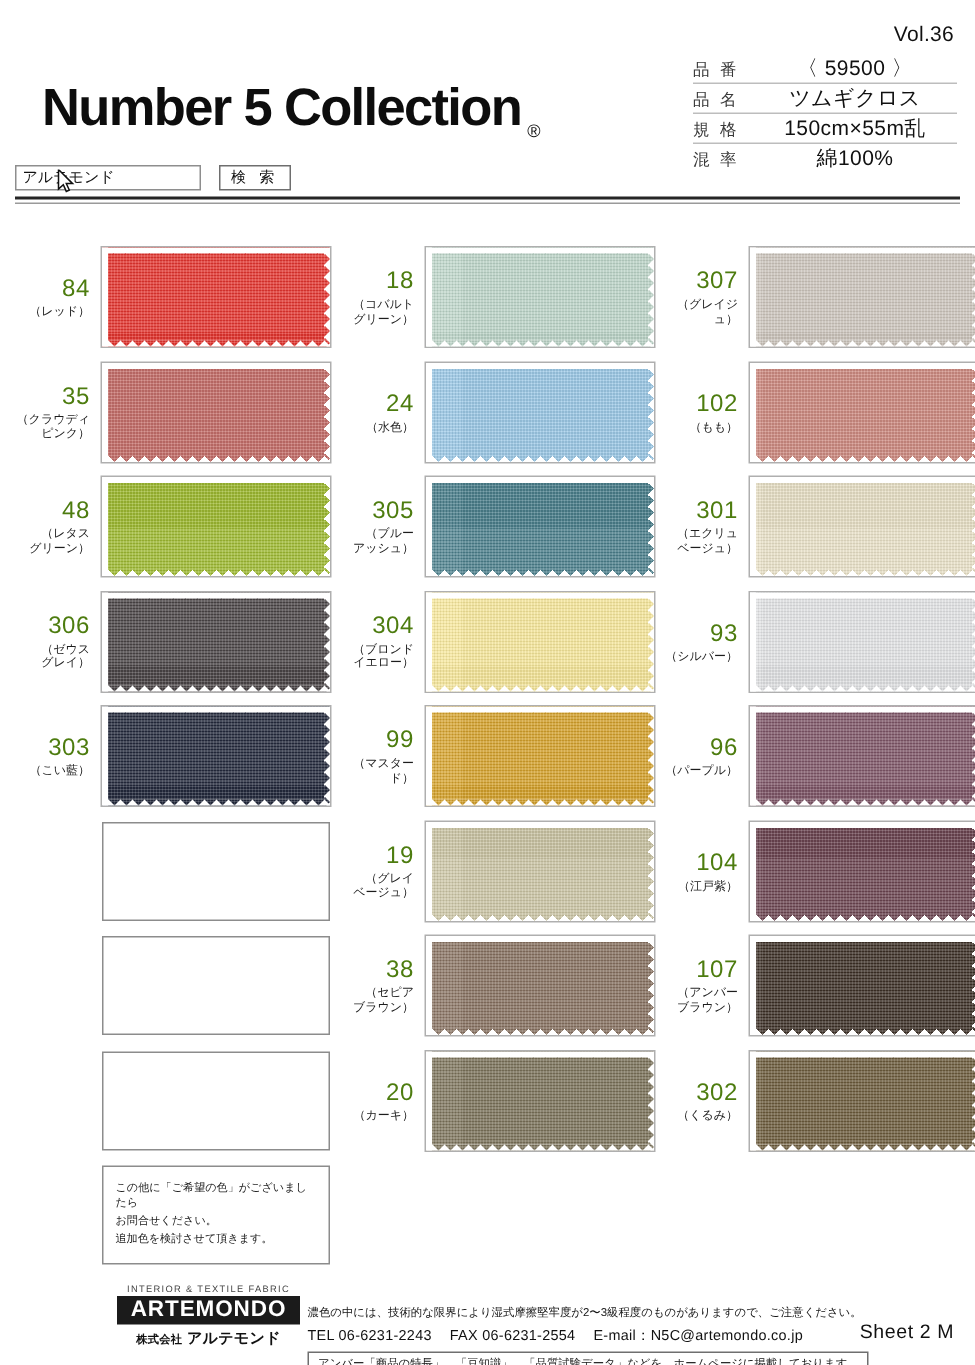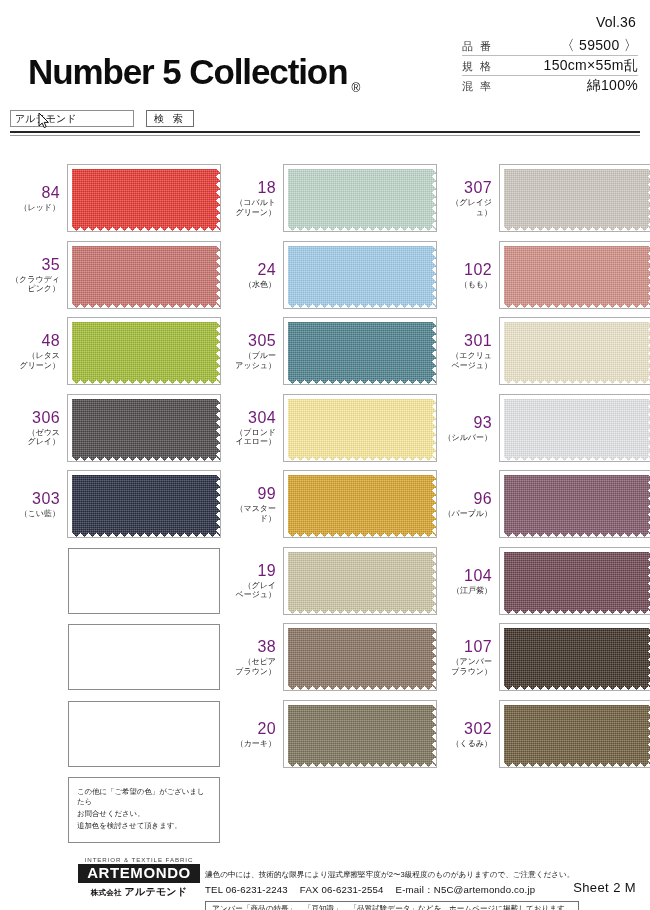--- a/index.html
+++ b/index.html
@@ -33,21 +33,21 @@
     display:flex;align-items:baseline;
     border-bottom:1px solid #bdbdbd;
     padding:1px 0 2px 0;height:20px;box-sizing:border-box;
   }
   .spec-row:last-child{border-bottom:none;}
   .spec-key{
     width:40px;flex:none;font-size:11px;color:#3a3a3a;
     letter-spacing:2px;
   }
   .spec-val{
-    flex:1;text-align:right;font-size:14px;color:#111;
+    flex:1;text-align:center;font-size:14px;color:#111;
     white-space:nowrap;letter-spacing:.3px;
   }
 
   
   .searchrow{
     position:absolute;left:10px;top:107px;width:630px;height:22px;
     display:flex;align-items:center;
   }
   .search-input{
     width:124px;height:17px;border:1px solid #8e8e8e;background:#fff;
@@ -83,21 +83,21 @@
     column-gap:6px;row-gap:0px;
   }
   .cell{
     height:76.5px;display:flex;align-items:center;
   }
   .cell-label{
     width:58px;flex:none;text-align:right;padding-right:8px;
     box-sizing:border-box;
   }
   .code{
-    font-size:16px;color:#701a75;line-height:17px;letter-spacing:.4px;
+    font-size:16px;color:#4d7c0f;line-height:17px;letter-spacing:.4px;
   }
   .cname{
     font-size:8px;color:#1d1d1d;line-height:9.5px;margin-top:2px;
     white-space:pre-line;
   }
   .swatch-wrap{
     width:152px;height:66px;position:relative;flex:none;
   }
   .swatch{
     position:absolute;inset:0;
@@ -187,20 +187,24 @@
   <div class="brand-title">
     <span>Number 5 Collection</span><span class="reg">®</span>
   </div>
 
   <div class="spec">
     <div class="spec-row">
       <span class="spec-key">品 番</span>
       <span class="spec-val">〈 59500 〉</span>
     </div>
     <div class="spec-row">
+      <span class="spec-key">品 名</span>
+      <span class="spec-val">ツムギクロス</span>
+    </div>
+    <div class="spec-row">
       <span class="spec-key">規 格</span>
       <span class="spec-val">150cm×55m乱</span>
     </div>
     <div class="spec-row">
       <span class="spec-key">混 率</span>
       <span class="spec-val">綿100%</span>
     </div>
   </div>
 
   <div class="searchrow">

